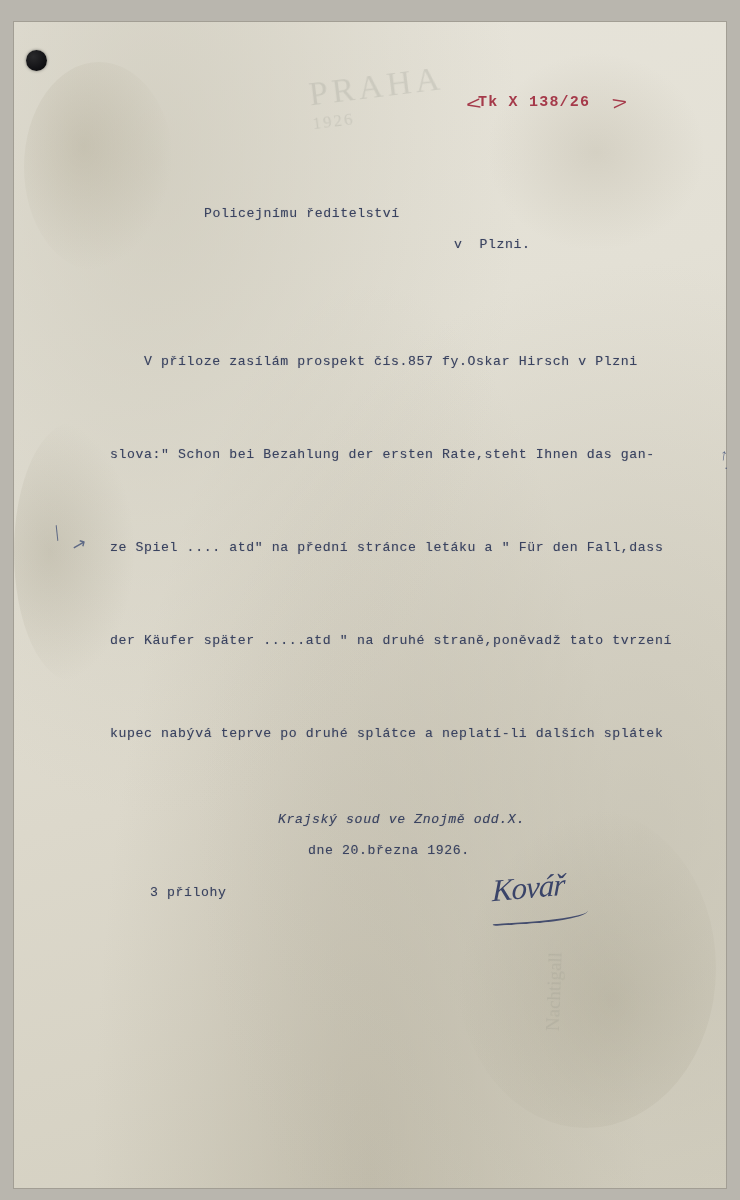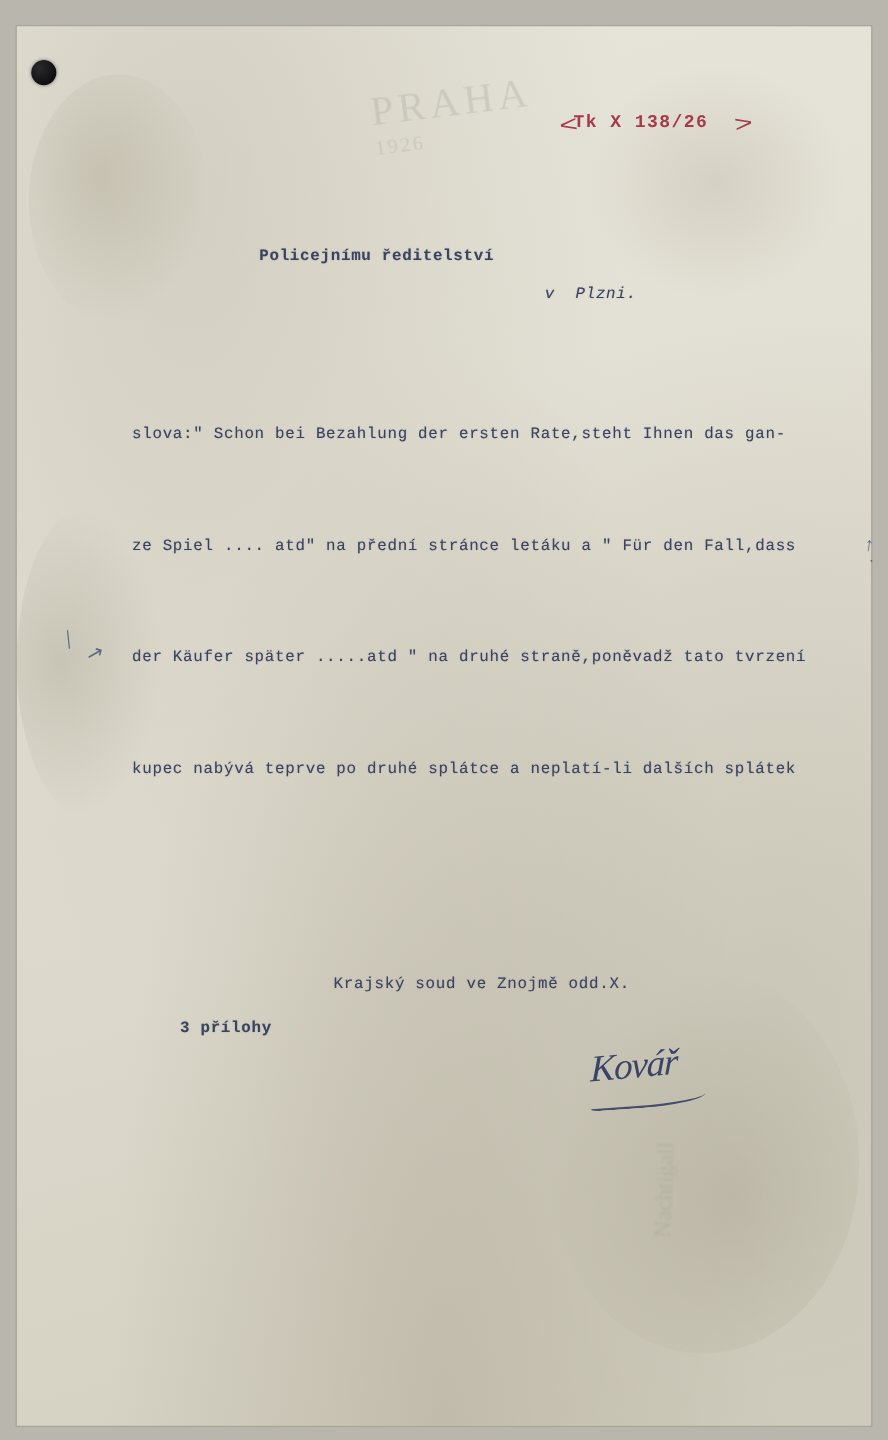--- a/index.html
+++ b/index.html
@@ -105,33 +105,33 @@
   .typed {
     position: absolute;
     color: #3a4360;
     font-family: "Liberation Mono", monospace;
     font-size: 13.2px;
     letter-spacing: 0.6px;
     line-height: 31px;
     white-space: pre;
     text-shadow: 0 0 1px rgba(58,67,96,0.35);
   }
-  #addressee-1 { left: 202px; top: 176px; font-weight: bold; }
-  #addressee-2 { left: 440px; top: 207px; font-style: italic; }
+  #addressee-1 { left: 190px; top: 176px; }
+  #addressee-2 { left: 440px; top: 207px; }
 
   #body-text {
     left: 96px;
     top: 262px;
     width: 560px;
   }
   #body-text .ln { display: block; white-space: pre; }
 
-  #closing-1 { left: 264px; top: 782px; }
+  #closing-1 { left: 264px; top: 782px; font-style: italic; }
   #closing-2 { left: 294px; top: 813px; }
-  #attachments { left: 136px; top: 819px; font-weight: bold; }
+  #attachments { left: 136px; top: 855px; }
 
   
   #signature {
     position: absolute;
     left: 478px;
     top: 848px;
     color: #2f3a63;
     font-family: "Liberation Serif", serif;
     font-style: italic;
     font-size: 31px;
@@ -197,33 +197,35 @@
     <div id="punch-hole"></div>
 
     <div id="ref-bracket-left">&lt;</div>
     <div id="ref-number">Tk X 138/26</div>
     <div id="ref-bracket-right">&gt;</div>
 
     <div class="typed" id="addressee-1">Policejnímu ředitelství</div>
     <div class="typed" id="addressee-2">v  Plzni.</div>
 
     <div class="typed" id="body-text">
+      <span class="ln">    V příloze zasílám prospekt čís.857 fy.Oskar Hirsch v Plzni</span>
       <span class="ln">slova:" Schon bei Bezahlung der ersten Rate,steht Ihnen das gan-</span>
       <span class="ln">ze Spiel .... atd" na přední stránce letáku a " Für den Fall,dass</span>
       <span class="ln">der Käufer später .....atd " na druhé straně,poněvadž tato tvrzení</span>
       <span class="ln">kupec nabývá teprve po druhé splátce a neplatí-li dalších splátek</span>
       
       
       
       
       
       
     </div>
 
     <div class="typed" id="closing-1">Krajský soud ve Znojmě odd.X.</div>
+    <div class="typed" id="closing-2">dne 20.března 1926.</div>
     <div class="typed" id="attachments">3 přílohy</div>
 
     <div id="signature">Kovář</div>
     <div id="signature-underline"></div>
 
     <div class="ink-mark" id="mark-1">/</div>
     <div class="ink-mark" id="mark-2">↗</div>
     <div class="ink-mark" id="mark-3">↑</div>
     <div class="ink-mark" id="mark-4">·</div>
 

